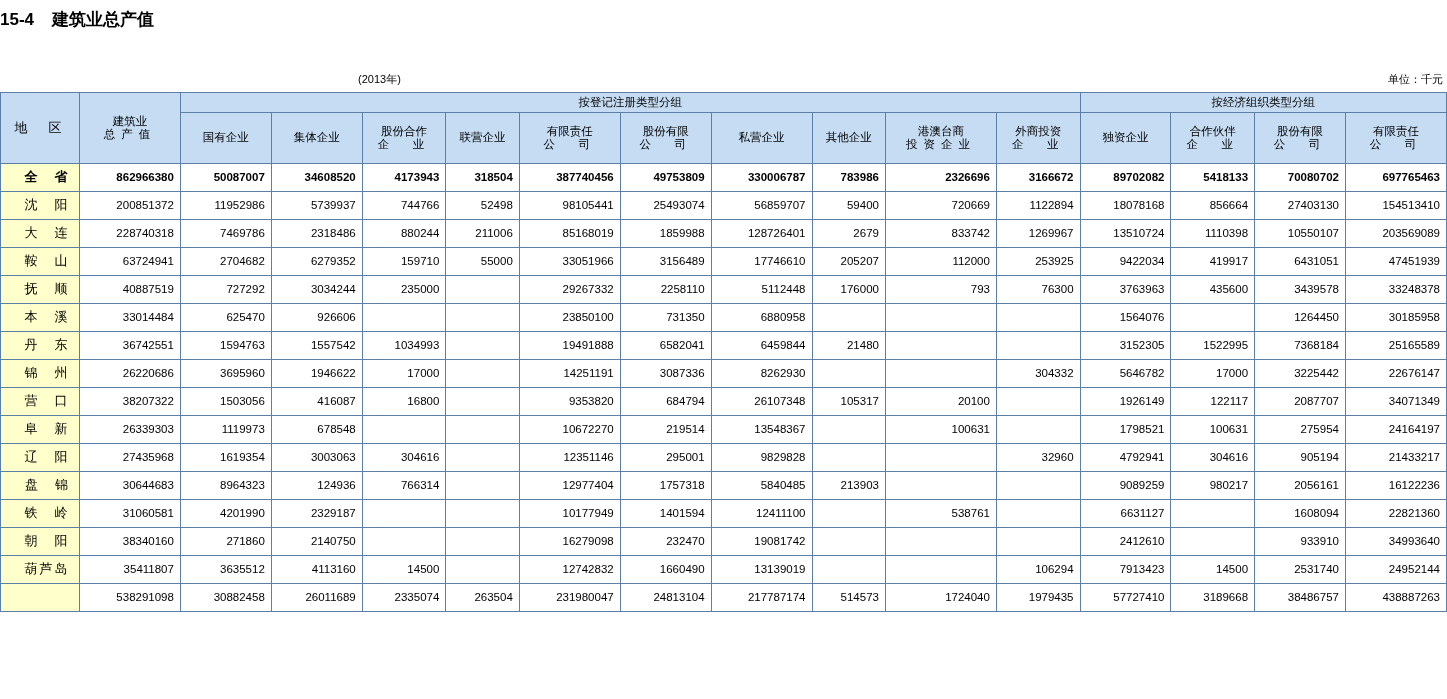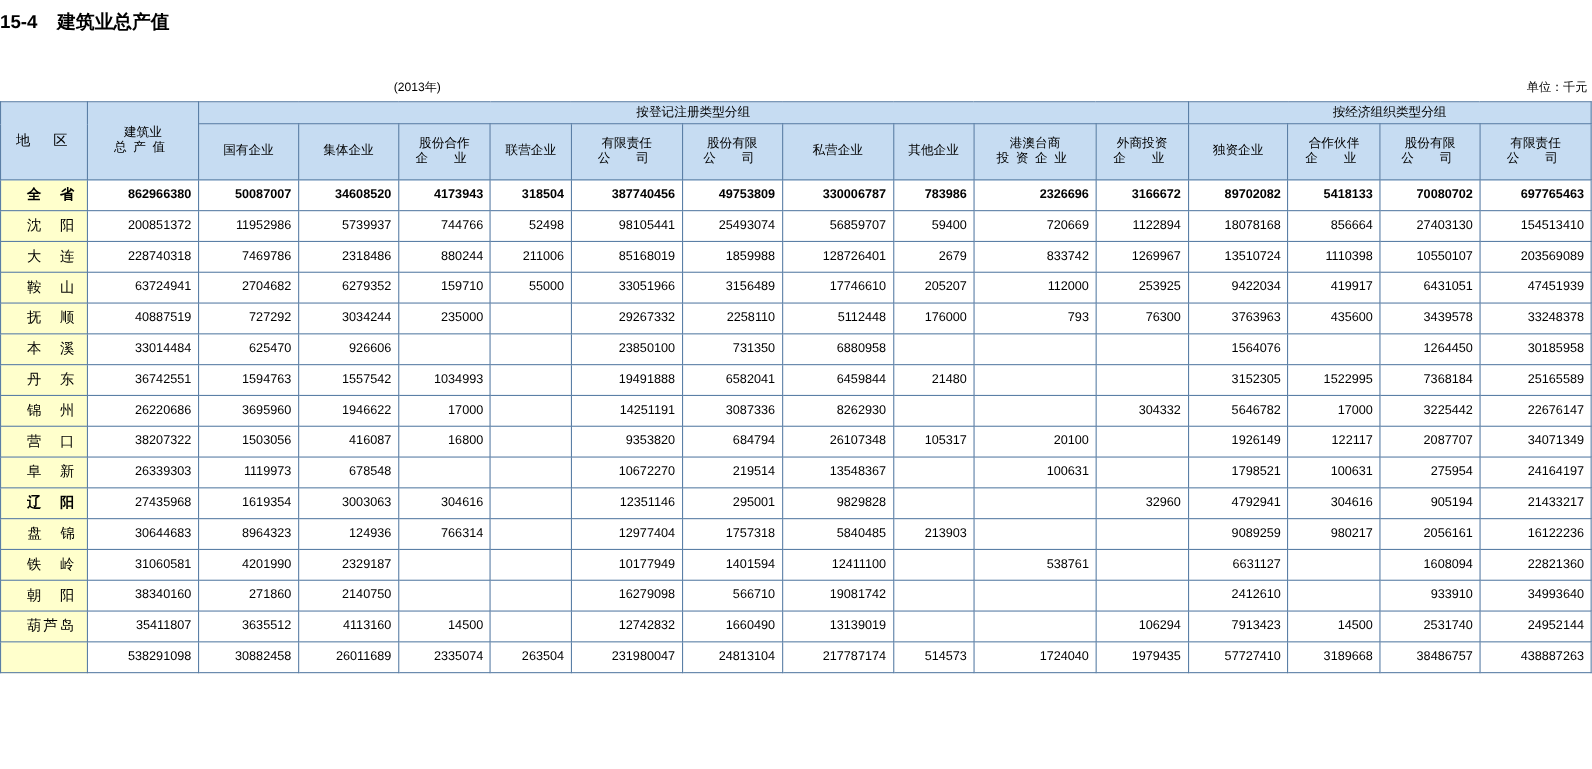--- a/index.html
+++ b/index.html
@@ -328,21 +328,21 @@
           <td class="num">13548367</td>
           <td class="num"></td>
           <td class="num">100631</td>
           <td class="num"></td>
           <td class="num">1798521</td>
           <td class="num">100631</td>
           <td class="num">275954</td>
           <td class="num">24164197</td>
         </tr>
         <tr>
-          <td class="reg" style="letter-spacing: 2px; font-weight: bold;">辽　阳</td>
+          <td class="reg" style="letter-spacing: 2px;">辽　阳</td>
           <td class="num">27435968</td>
           <td class="num">1619354</td>
           <td class="num">3003063</td>
           <td class="num">304616</td>
           <td class="num"></td>
           <td class="num">12351146</td>
           <td class="num">295001</td>
           <td class="num">9829828</td>
           <td class="num"></td>
           <td class="num"></td>
@@ -389,21 +389,21 @@
           <td class="num">22821360</td>
         </tr>
         <tr>
           <td class="reg" style="letter-spacing: 2px;">朝　阳</td>
           <td class="num">38340160</td>
           <td class="num">271860</td>
           <td class="num">2140750</td>
           <td class="num"></td>
           <td class="num"></td>
           <td class="num">16279098</td>
-          <td class="num">566710</td>
+          <td class="num">232470</td>
           <td class="num">19081742</td>
           <td class="num"></td>
           <td class="num"></td>
           <td class="num"></td>
           <td class="num">2412610</td>
           <td class="num"></td>
           <td class="num">933910</td>
           <td class="num">34993640</td>
         </tr>
         <tr>

